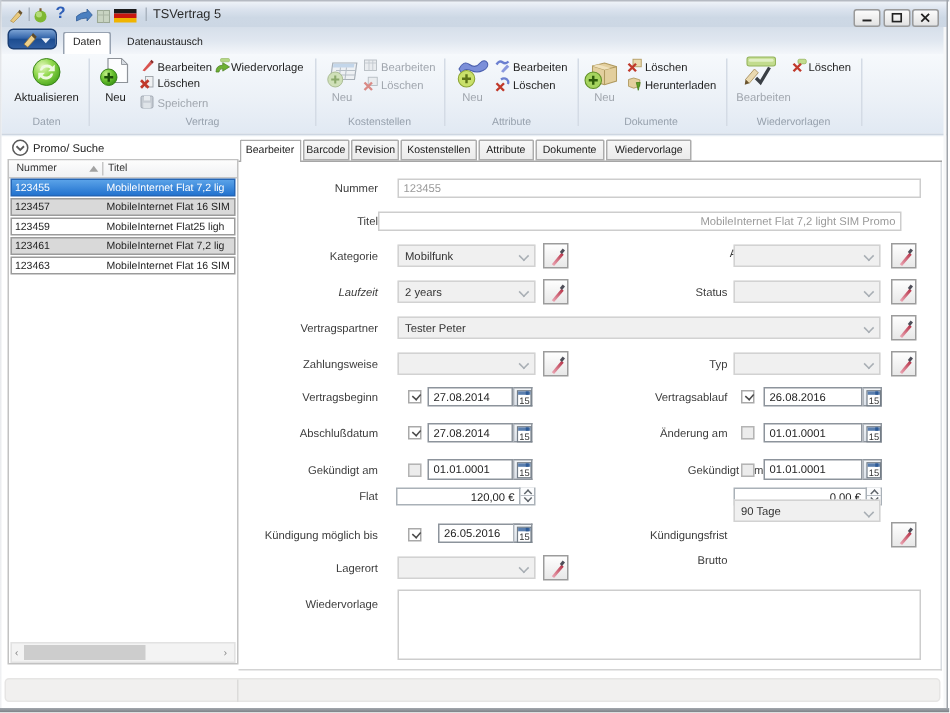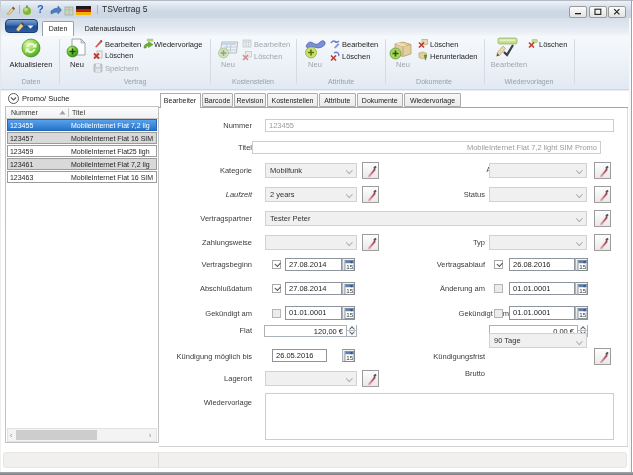--- a/index.html
+++ b/index.html
@@ -431,21 +431,21 @@
 
 <div class="abs flabel" style="left:180px;top:326px;width:72px;">Flat</div>
 <div class="abs spin" style="left:264px;top:324.5px;width:93px;height:12.5px;">120,00 €</div>
 <div class="abs spinbtn" style="left:346px;top:325.2px;"></div>
 <div class="abs flabel" style="left:413px;top:338px;width:72px;margin-top:31px;">Brutto</div>
 <div class="abs spin" style="left:489px;top:324.5px;width:99px;height:12.5px;">0,00 €</div>
 <div class="abs spinbtn" style="left:577px;top:325.2px;"></div>
 
 <div class="abs flabel" style="left:160px;top:351.5px;width:92px;">Kündigung möglich bis</div>
 <div class="abs cb ck" style="left:272px;top:351.5px;"></div>
-<div class="abs dtf" style="left:272px;top:348.5px;width:55px;height:13.5px;">26.05.2016</div>
+<div class="abs dtf" style="left:292px;top:348.5px;width:55px;height:13.5px;">26.05.2016</div>
 <div class="abs calbtn" style="left:342px;top:348.5px;height:13.5px;">
     <svg width="13" height="13" viewBox="0 0 13 13">
       <rect x="2" y="1.5" width="9" height="10" fill="#fff" stroke="#737d87" stroke-width="0.8"></rect>
       <rect x="2.4" y="1.9" width="8.2" height="2.3" fill="#5b7fae"></rect>
       <rect x="7.5" y="1.9" width="2" height="2.3" fill="#2d5a96"></rect>
       <text x="3.2" y="10.2" font-family="Liberation Sans" font-size="6.2" fill="#333">15</text>
     </svg>
   </div>
 <div class="abs flabel" style="left:413px;top:351.5px;width:72px;">Kündigungsfrist</div>
 <div class="abs dd" style="left:489px;top:333px;width:98px;height:15px;">90 Tage</div>

